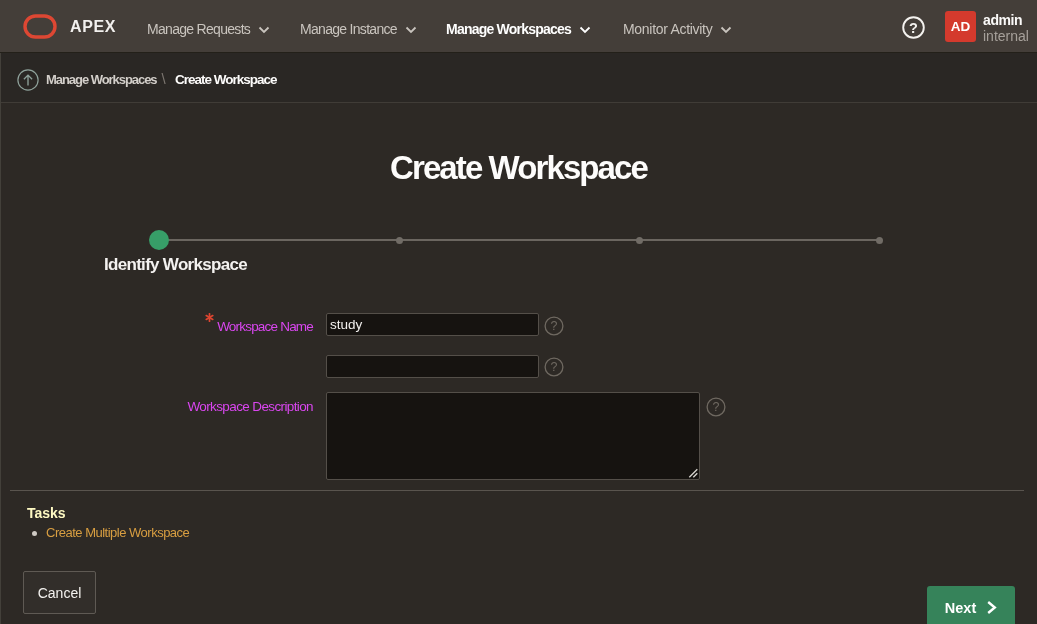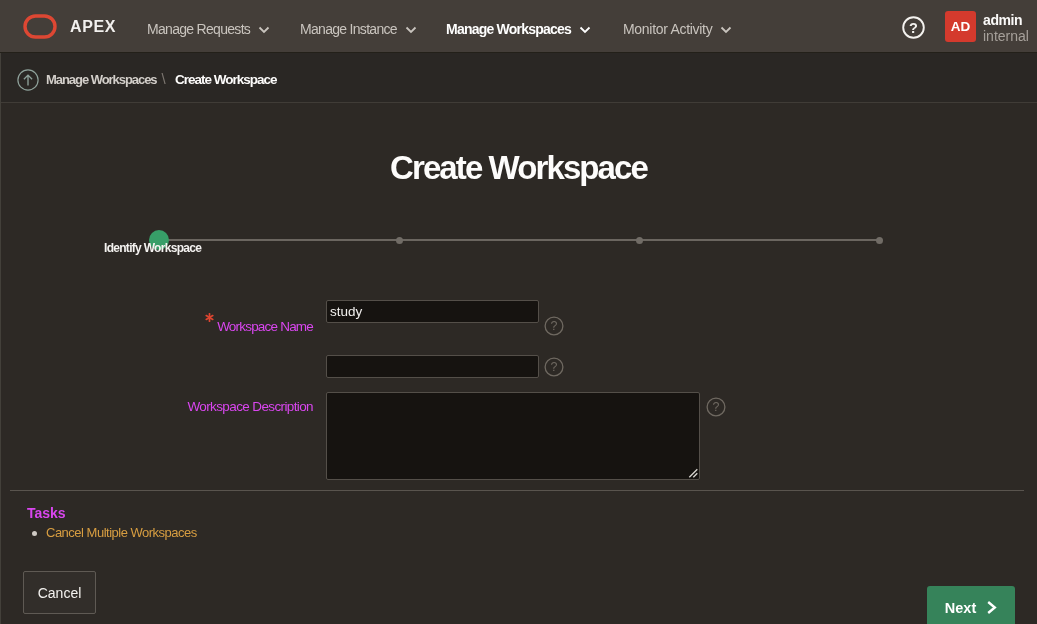--- a/index.html
+++ b/index.html
@@ -70,31 +70,31 @@
     <div class="abs" style="left:175px; top:18.5px; font-size:13.5px; font-weight:bold; color:#fdfcfb; letter-spacing:-1px;">Create Workspace</div>
   </div>
 
   <div class="abs" style="left:0; top:149px; width:1037px; text-align:center; font-size:33px; font-weight:bold; color:#fdfcfb; letter-spacing:-1.9px;">Create Workspace</div>
 
   <div class="abs" style="left:159px; top:239px; width:720px; height:1.5px; background:#6b6660;"></div>
   <div class="abs" style="left:149px; top:230px; width:20px; height:20px; border-radius:50%; background:#379e68;"></div>
   <div class="abs" style="left:395.5px; top:236.5px; width:7px; height:7px; border-radius:50%; background:#716c66;"></div>
   <div class="abs" style="left:635.5px; top:236.5px; width:7px; height:7px; border-radius:50%; background:#716c66;"></div>
   <div class="abs" style="left:875.5px; top:236.5px; width:7px; height:7px; border-radius:50%; background:#716c66;"></div>
-  <div class="abs" style="left:104px; top:241px; font-size:12px; font-weight:bold; color:#f4f2f0; letter-spacing:-0.7px;">Identify Workspace</div>
+  <div class="abs" style="left:104px; top:255px; font-size:17px; font-weight:bold; color:#f4f2f0; letter-spacing:-0.7px;">Identify Workspace</div>
 
   <svg class="abs" style="left:205px; top:312.5px;" width="9" height="9" viewBox="0 0 9 9">
     <g stroke="#dd4530" stroke-width="1.7" stroke-linecap="round">
       <line x1="4.5" y1="0.7" x2="4.5" y2="8.3"></line>
       <line x1="1.2" y1="2.6" x2="7.8" y2="6.4"></line>
       <line x1="7.8" y1="2.6" x2="1.2" y2="6.4"></line>
     </g>
   </svg>
   <div class="lbl" style="top:319px;">Workspace Name</div>
-  <input class="inp" style="left: 326px; top: 300px; width: 213px; height: 23px;" value="study">
+  <input class="inp" style="left: 326px; top: 313px; width: 213px; height: 23px;" value="study">
   <svg class="helpico" style="left:544px; top:316px;" width="20" height="20" viewBox="0 0 20 20">
     <circle cx="10" cy="10" r="8.9" fill="none" stroke="#6f6961" stroke-width="1.3"></circle>
     <text x="10" y="14.4" text-anchor="middle" font-family="Liberation Sans" font-size="12.5" fill="#6f6961">?</text>
   </svg>
 
   <input class="inp" style="left: 326px; top: 355px; width: 213px; height: 23px;" value="">
   <svg class="helpico" style="left:544px; top:357px;" width="20" height="20" viewBox="0 0 20 20">
     <circle cx="10" cy="10" r="8.9" fill="none" stroke="#6f6961" stroke-width="1.3"></circle>
     <text x="10" y="14.4" text-anchor="middle" font-family="Liberation Sans" font-size="12.5" fill="#6f6961">?</text>
   </svg>
@@ -104,23 +104,23 @@
     <svg style="position:absolute; right:1px; bottom:1px;" width="10" height="10" viewBox="0 0 10 10">
       <path d="M9.3 1.3 L1.3 9.3 M9.3 5.3 L5.3 9.3" stroke="#d8d5d0" stroke-width="1.3" fill="none"></path>
     </svg>
   </div>
   <svg class="helpico" style="left:706px; top:397px;" width="20" height="20" viewBox="0 0 20 20">
     <circle cx="10" cy="10" r="8.9" fill="none" stroke="#6f6961" stroke-width="1.3"></circle>
     <text x="10" y="14.4" text-anchor="middle" font-family="Liberation Sans" font-size="12.5" fill="#6f6961">?</text>
   </svg>
 
   <div class="abs" style="left:10px; top:490px; width:1014px; height:1px; background:#59544e;"></div>
-  <div class="abs" style="left:27px; top:505px; font-size:14px; font-weight:bold; color:#d946ef;">Tasks</div>
+  <div class="abs" style="left:27px; top:505px; font-size:14px; font-weight:bold; color:#fef9c3;">Tasks</div>
   <div class="abs" style="left:32px; top:531px; width:5px; height:5px; border-radius:50%; background:#cfcac4;"></div>
-  <div class="abs" style="left:46px; top:525px; font-size:13px; color:#d89e41; letter-spacing:-0.5px;">Cancel Multiple Workspaces</div>
+  <div class="abs" style="left:46px; top:525px; font-size:13px; color:#d89e41; letter-spacing:-0.5px;">Create Multiple Workspace</div>
 
   <div class="abs" style="left:0; top:53px; width:1px; height:571px; background:#43403a;"></div>
 
   <div class="abs" style="left:23px; top:571px; width:73px; height:43px; background:#322e2a; border:1px solid #5f5a54; border-radius:2px; display:flex; align-items:center; justify-content:center; font-size:14px; color:#f4f2ef;">Cancel</div>
   <div class="abs" style="left:927px; top:571px; width:88px; height:43px; background:#36835a; border-radius:3px; display:flex; align-items:center; justify-content:center; gap:10px; font-size:14.5px; font-weight:bold; color:#ffffff;margin-top:15px;">Next
     <svg width="11" height="15" viewBox="0 0 11 15">
         <path d="M2.2 2 L8.8 7.5 L2.2 13" fill="none" stroke="#fff" stroke-width="2.4"></path>
       </svg>
   </div>
 

